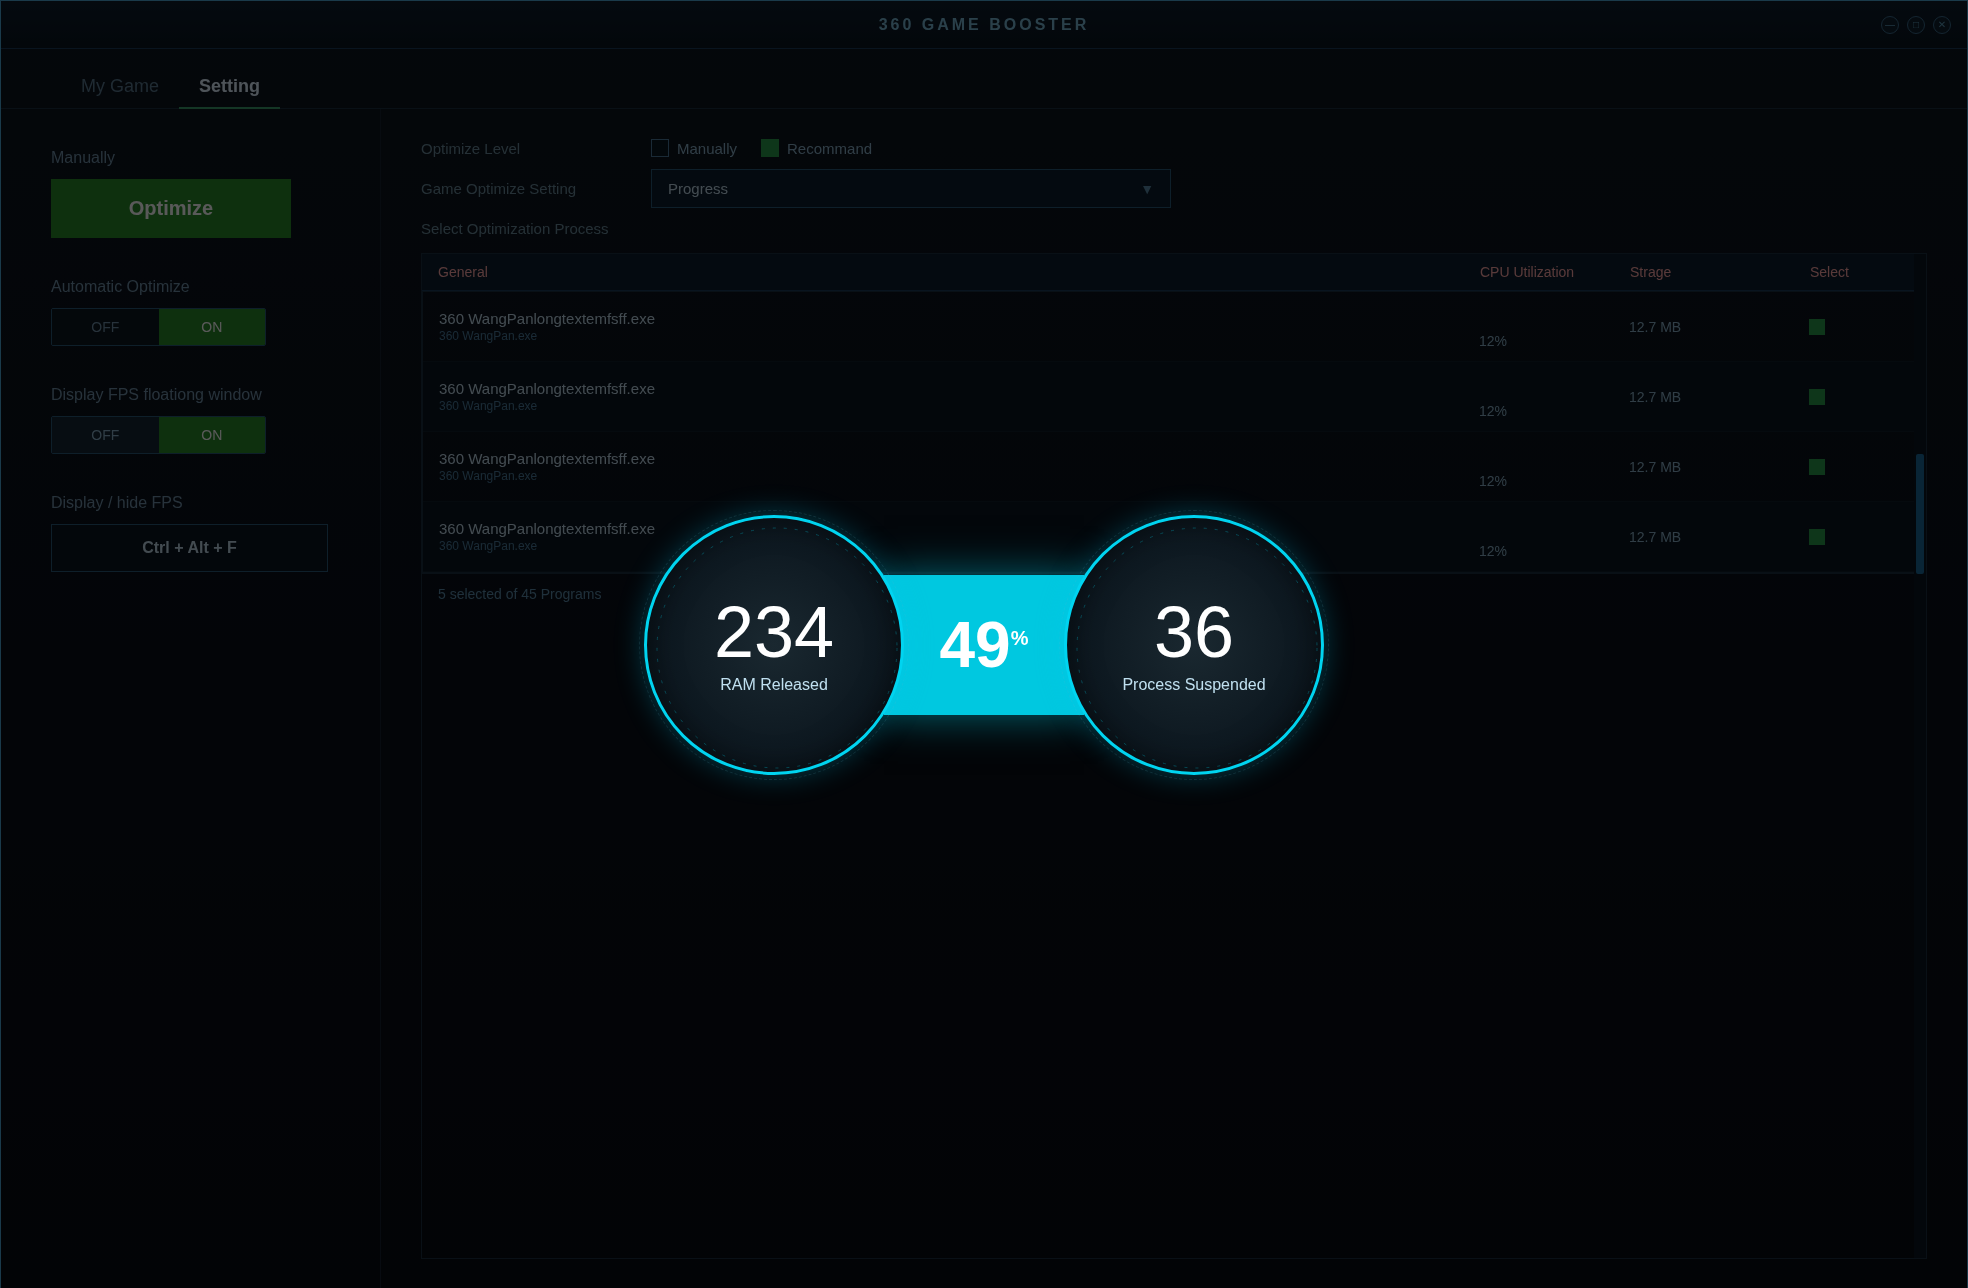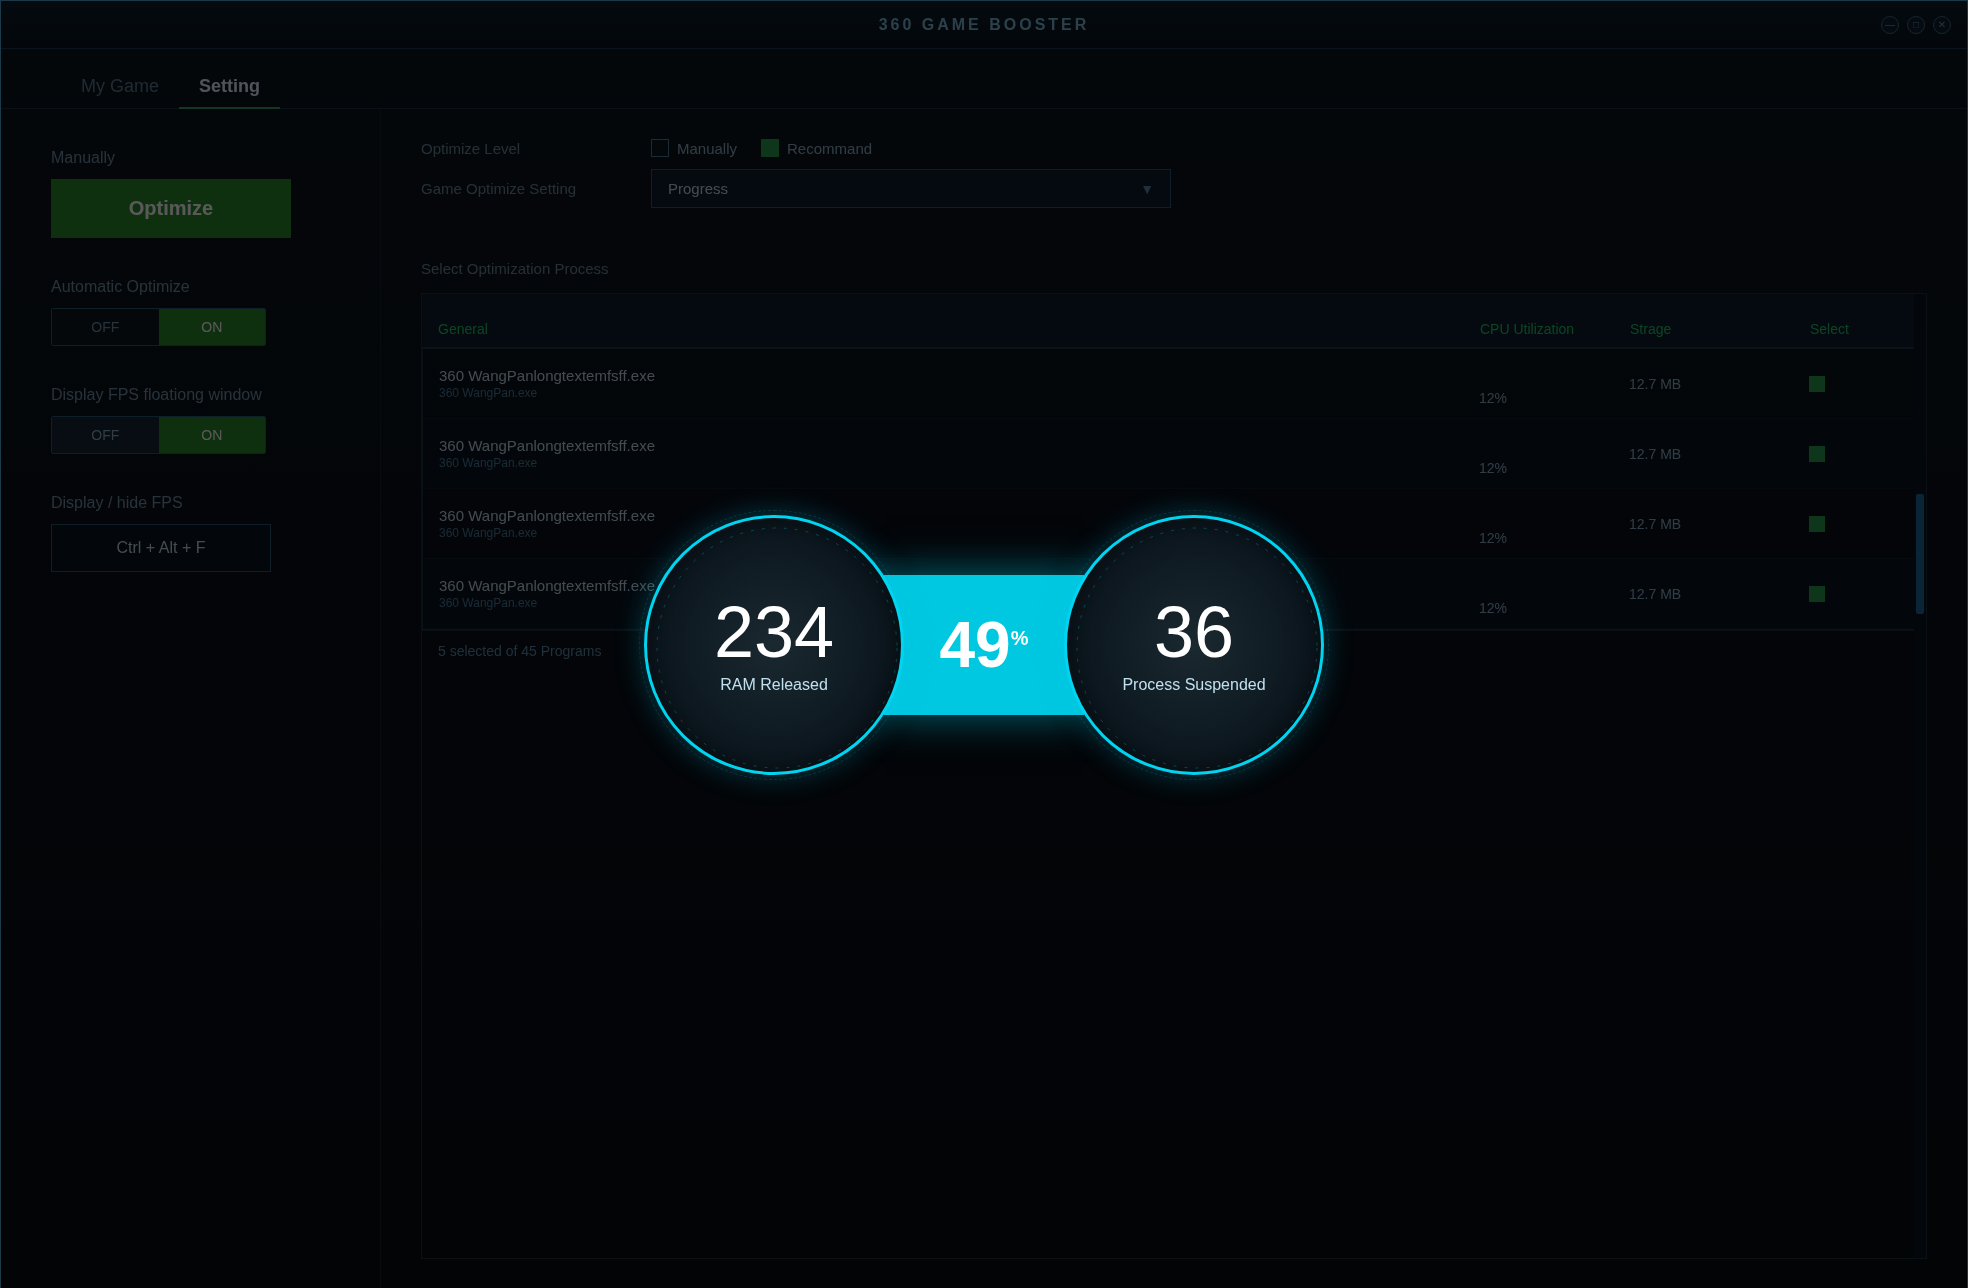--- a/index.html
+++ b/index.html
@@ -132,25 +132,26 @@
       background: #2a8a2a;
       color: #ffffff;
     }
     .toggle-option.active-off {
       background: #152535;
       color: #8ab0c8;
     }
     .shortcut-box {
       border: 1px solid #2a5a7a;
       padding: 14px 16px;
-      width: 220px;
+      width: 277px;
       font-size: 16px;
       color: #c0d8e8;
       text-align: center;
       background: #0a1520;
+      font-weight: bold;
     }
 
     
     .right-panel {
       flex: 1;
       padding: 30px 40px;
       display: flex;
       flex-direction: column;
       gap: 12px;
       position: relative;
@@ -212,34 +213,32 @@
     .dropdown-arrow {
       font-size: 14px;
       color: #5a8aa8;
     }
 
     
     .process-section-label {
       font-size: 15px;
       color: #6a8a9a;
       margin-bottom: 4px;
-      margin-top: 40px;
     }
     .table-header {
       display: grid;
       grid-template-columns: 1fr 150px 180px 100px;
       padding: 10px 16px;
       background: #0d1e2e;
       border-bottom: 1px solid #1a3a5a;
     }
     .th {
       font-size: 14px;
-      color: #22c55e;
+      color: #fca5a5;
       font-weight: normal;
-      margin-top: 17px;
     }
     .table-body {
       flex: 1;
       overflow-y: auto;
       border: 1px solid #1a3040;
     }
     .table-row {
       display: grid;
       grid-template-columns: 1fr 150px 180px 100px;
       padding: 12px 16px;

